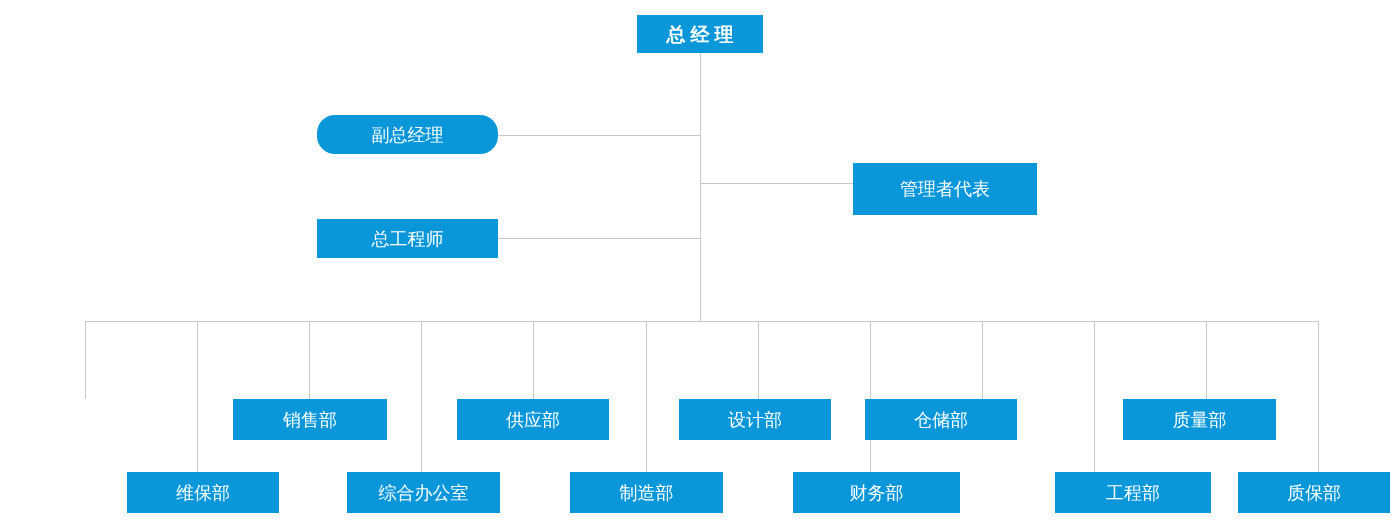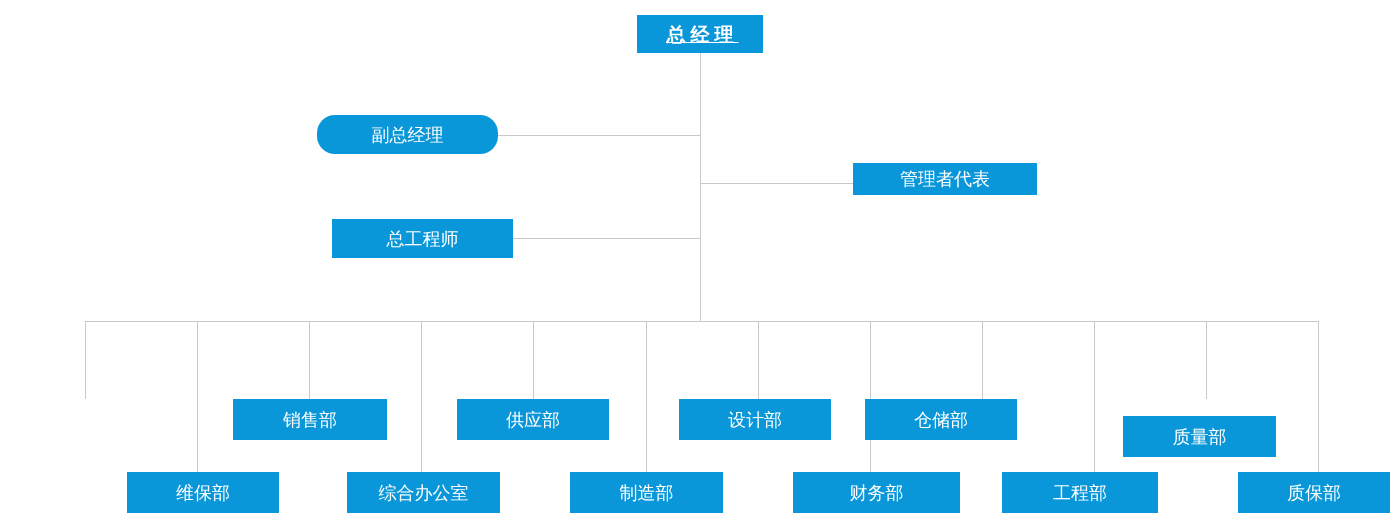--- a/index.html
+++ b/index.html
@@ -15,36 +15,36 @@
     width:1400px;height:530px;position:relative;overflow:hidden;
   }
   .canvas{position:absolute;left:0;top:0;width:1400px;height:530px;background:var(--background);}
   .node{
     position:absolute;
     background:var(--node-bg);
     color:var(--node-text);
     display:flex;align-items:center;justify-content:center;
     font-size:18px;line-height:1;white-space:nowrap;
   }
-  .n-root{left:637px;top:15px;width:126px;height:38px;font-weight:bold;font-size:19px;letter-spacing:5px;text-indent:5px;text-decoration:underline;}
+  .n-root{left:637px;top:15px;width:126px;height:38px;font-weight:bold;font-size:19px;letter-spacing:5px;text-indent:5px;}
   .n-deputy{left:317px;top:115px;width:181px;height:39px;border-radius:18px;}
-  .n-chief{left:317px;top:219px;width:181px;height:39px;margin-left:15px;}
-  .n-rep{left:853px;top:163px;width:184px;height:32px;}
+  .n-chief{left:317px;top:219px;width:181px;height:39px;}
+  .n-rep{left:853px;top:163px;width:184px;height:52px;}
   .dept{height:41px;}
   .d0{left:13px;top:399px;width:152px;}
   .d1{left:127px;top:472px;width:152px;}
   .d2{left:233px;top:399px;width:154px;}
   .d3{left:347px;top:472px;width:153px;}
   .d4{left:457px;top:399px;width:152px;}
   .d5{left:570px;top:472px;width:153px;}
   .d6{left:679px;top:399px;width:152px;}
   .d7{left:793px;top:472px;width:167px;}
   .d8{left:865px;top:399px;width:152px;text-align:right;}
-  .d9{left:1002px;top:472px;width:156px;}
-  .d10{left:1123px;top:399px;width:153px;margin-top:17px;}
+  .d9{left:1055px;top:472px;width:156px;}
+  .d10{left:1123px;top:399px;width:153px;}
   .d11{left:1238px;top:472px;width:152px;}
   .line{position:absolute;background:var(--connector);}
   .vl{width:1px;}
   .hl{height:1px;}
   #l-center{left:700px;top:53px;height:268px;}
   #l-deputy{left:498px;top:135px;width:202px;}
   #l-chief{left:498px;top:238px;width:202px;}
   #l-rep{left:700px;top:183px;width:153px;}
   #l-main{left:85px;top:321px;width:1234px;}
   .drop-top{top:321px;height:78px;}

